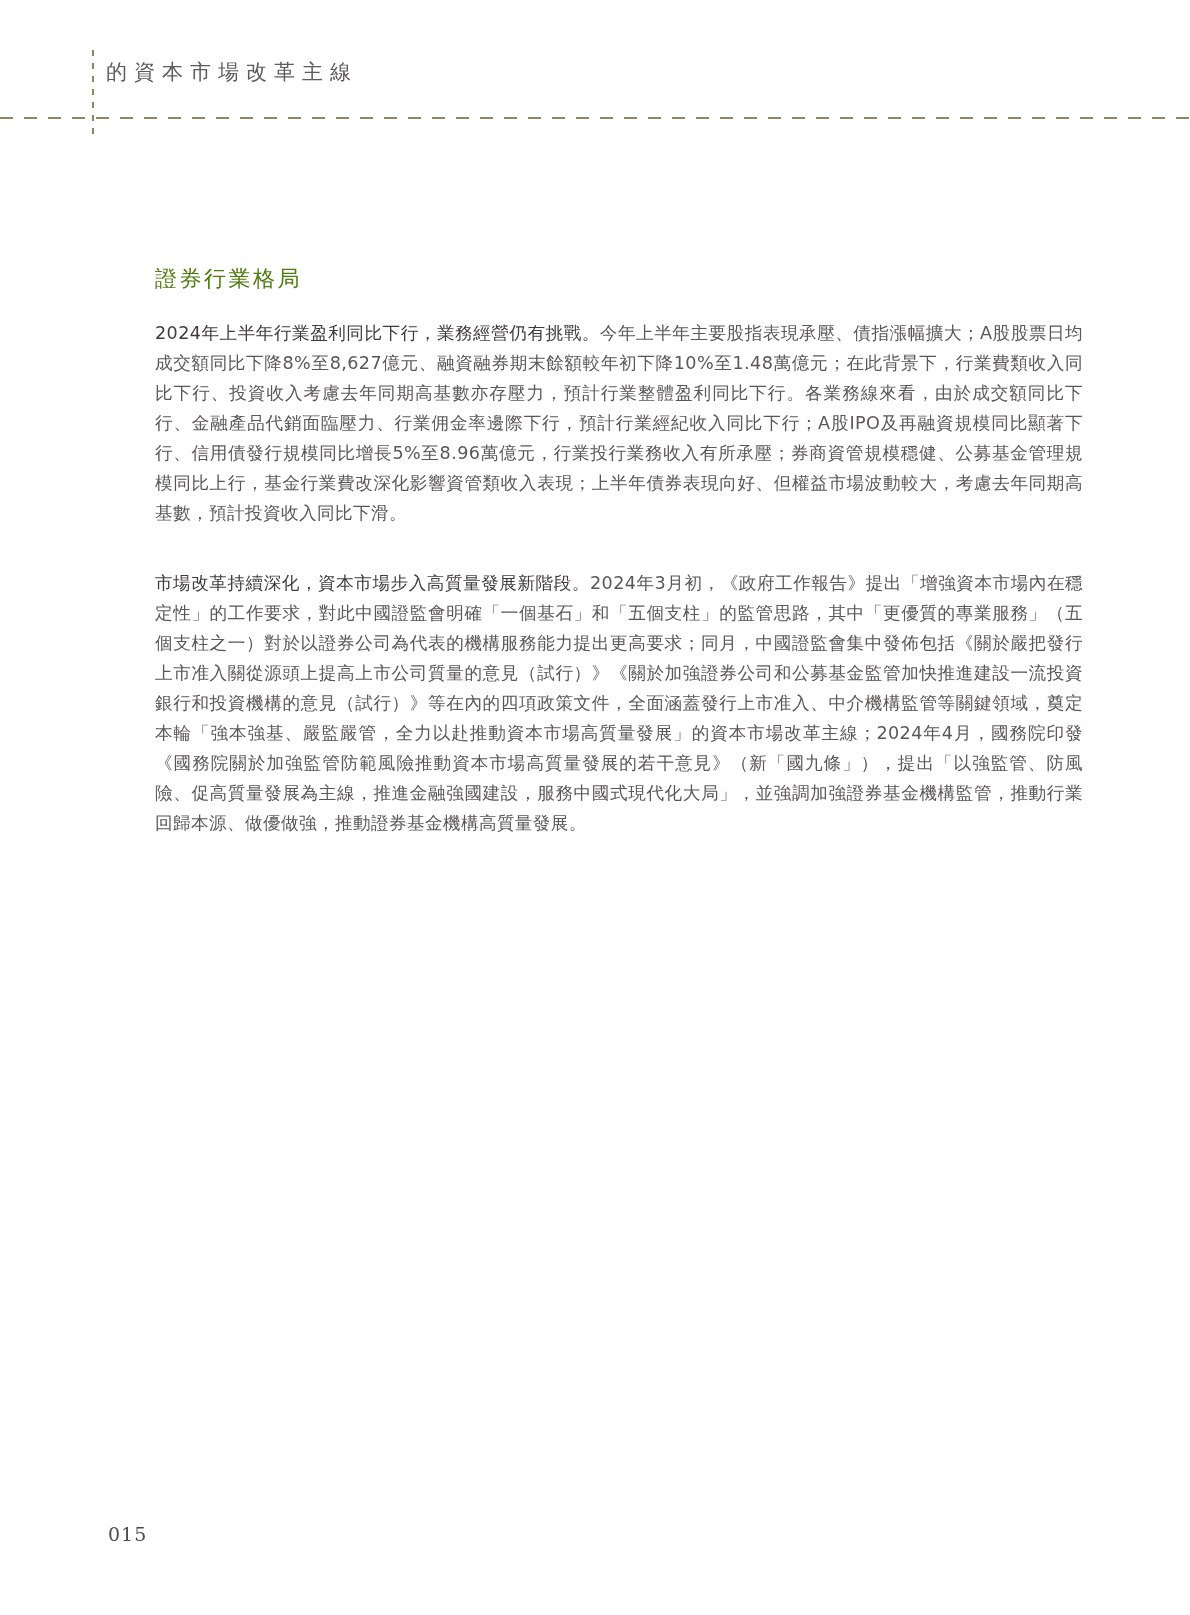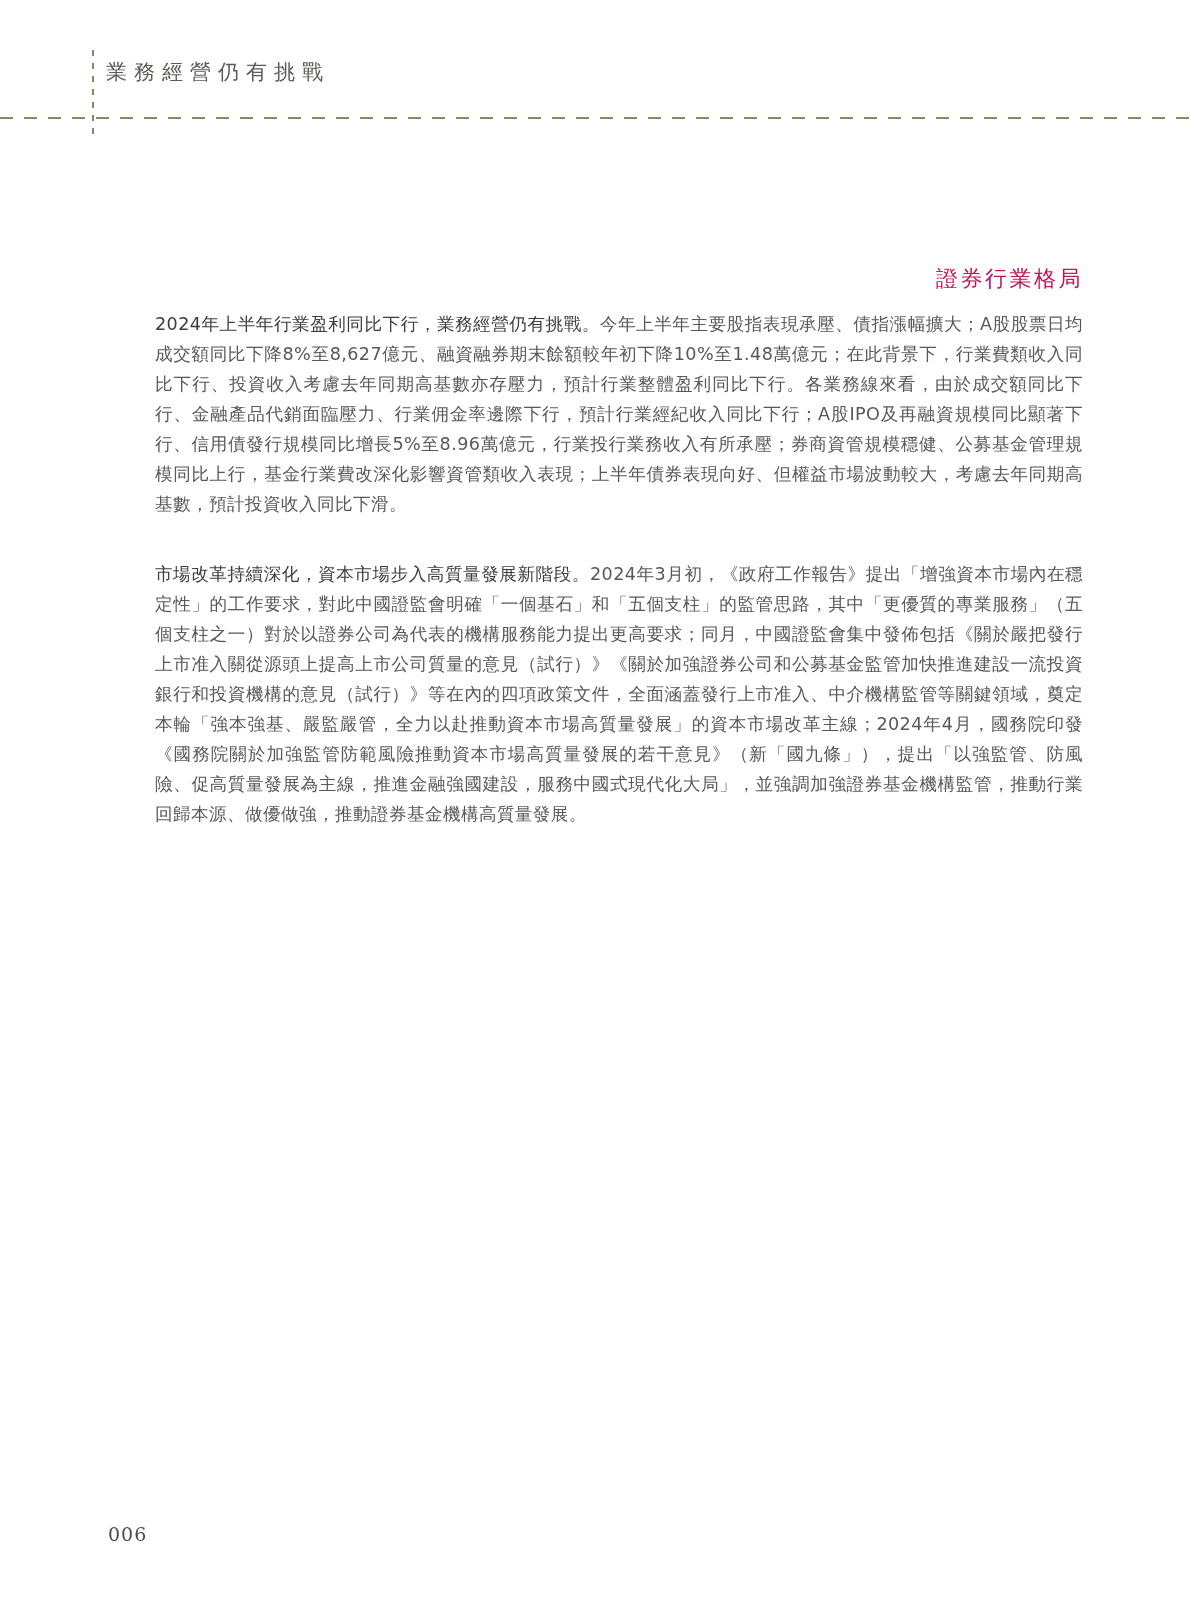--- a/index.html
+++ b/index.html
@@ -44,24 +44,23 @@
   .content {
     position: absolute;
     left: 155px;
     top: 266px;
     width: 928px;
   }
   .section-title {
     font-size: 22px;
     font-weight: 500;
     letter-spacing: 2.5px;
-    color: #be185d;
+    color: #4d7c0f;
     line-height: 26px;
-    margin-bottom: 17px;
-    text-align: right;
+    margin-bottom: 26px;
   }
   .para {
     font-size: 17.6px;
     line-height: 30px;
     color: #5a5756;
     text-align: justify;
     text-justify: inter-ideograph;
     letter-spacing: 0.4px;
     margin-bottom: 40px;
   }
@@ -80,27 +79,27 @@
   }
 </style>
 </head>
 <body>
 
 <div class="page">
 
   <div class="vline"></div>
   <div class="hline"></div>
 
-  <h1 class="header-title">業務經營仍有挑戰</h1>
+  <h1 class="header-title">的資本市場改革主線</h1>
 
   <main class="content">
 
     <h2 class="section-title">證券行業格局</h2>
 
     <p class="para"><strong class="lead">2024年上半年行業盈利同比下行，業務經營仍有挑戰。</strong><span>今年上半年主要股指表現承壓、債指漲幅擴大；A股股票日均成交額同比下降8%至8,627億元、融資融券期末餘額較年初下降10%至1.48萬億元；在此背景下，行業費類收入同比下行、投資收入考慮去年同期高基數亦存壓力，預計行業整體盈利同比下行。各業務線來看，由於成交額同比下行、金融產品代銷面臨壓力、行業佣金率邊際下行，預計行業經紀收入同比下行；A股IPO及再融資規模同比顯著下行、信用債發行規模同比增長5%至8.96萬億元，行業投行業務收入有所承壓；券商資管規模穩健、公募基金管理規模同比上行，基金行業費改深化影響資管類收入表現；上半年債券表現向好、但權益市場波動較大，考慮去年同期高基數，預計投資收入同比下滑。</span></p>
 
     <p class="para"><strong class="lead">市場改革持續深化，資本市場步入高質量發展新階段。</strong><span>2024年3月初，《政府工作報告》提出「增強資本市場內在穩定性」的工作要求，對此中國證監會明確「一個基石」和「五個支柱」的監管思路，其中「更優質的專業服務」（五個支柱之一）對於以證券公司為代表的機構服務能力提出更高要求；同月，中國證監會集中發佈包括《關於嚴把發行上市准入關從源頭上提高上市公司質量的意見（試行）》《關於加強證券公司和公募基金監管加快推進建設一流投資銀行和投資機構的意見（試行）》等在內的四項政策文件，全面涵蓋發行上市准入、中介機構監管等關鍵領域，奠定本輪「強本強基、嚴監嚴管，全力以赴推動資本市場高質量發展」的資本市場改革主線；2024年4月，國務院印發《國務院關於加強監管防範風險推動資本市場高質量發展的若干意見》（新「國九條」），提出「以強監管、防風險、促高質量發展為主線，推進金融強國建設，服務中國式現代化大局」，並強調加強證券基金機構監管，推動行業回歸本源、做優做強，推動證券基金機構高質量發展。</span></p>
 
   </main>
 
-  <div class="page-number">006</div>
+  <div class="page-number">015</div>
 
 </div>
 
 </body></html>

